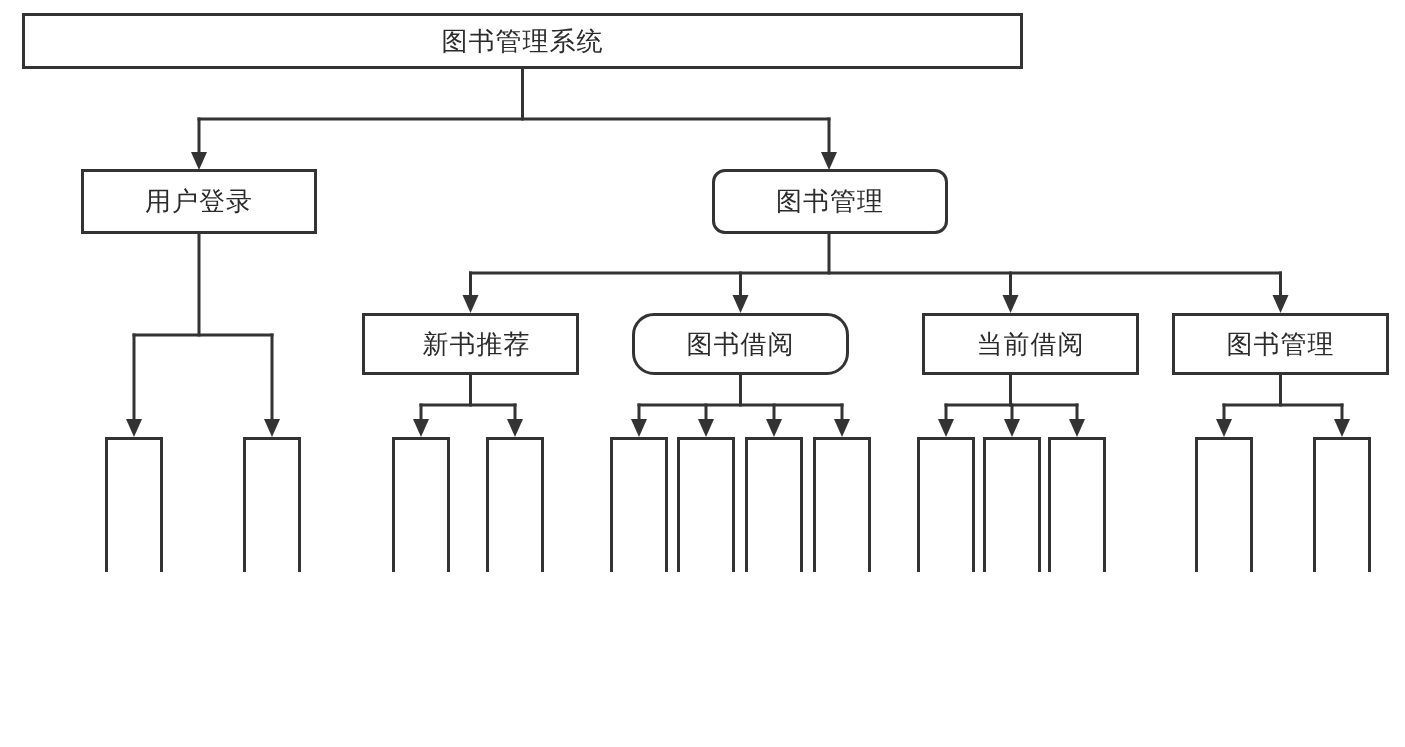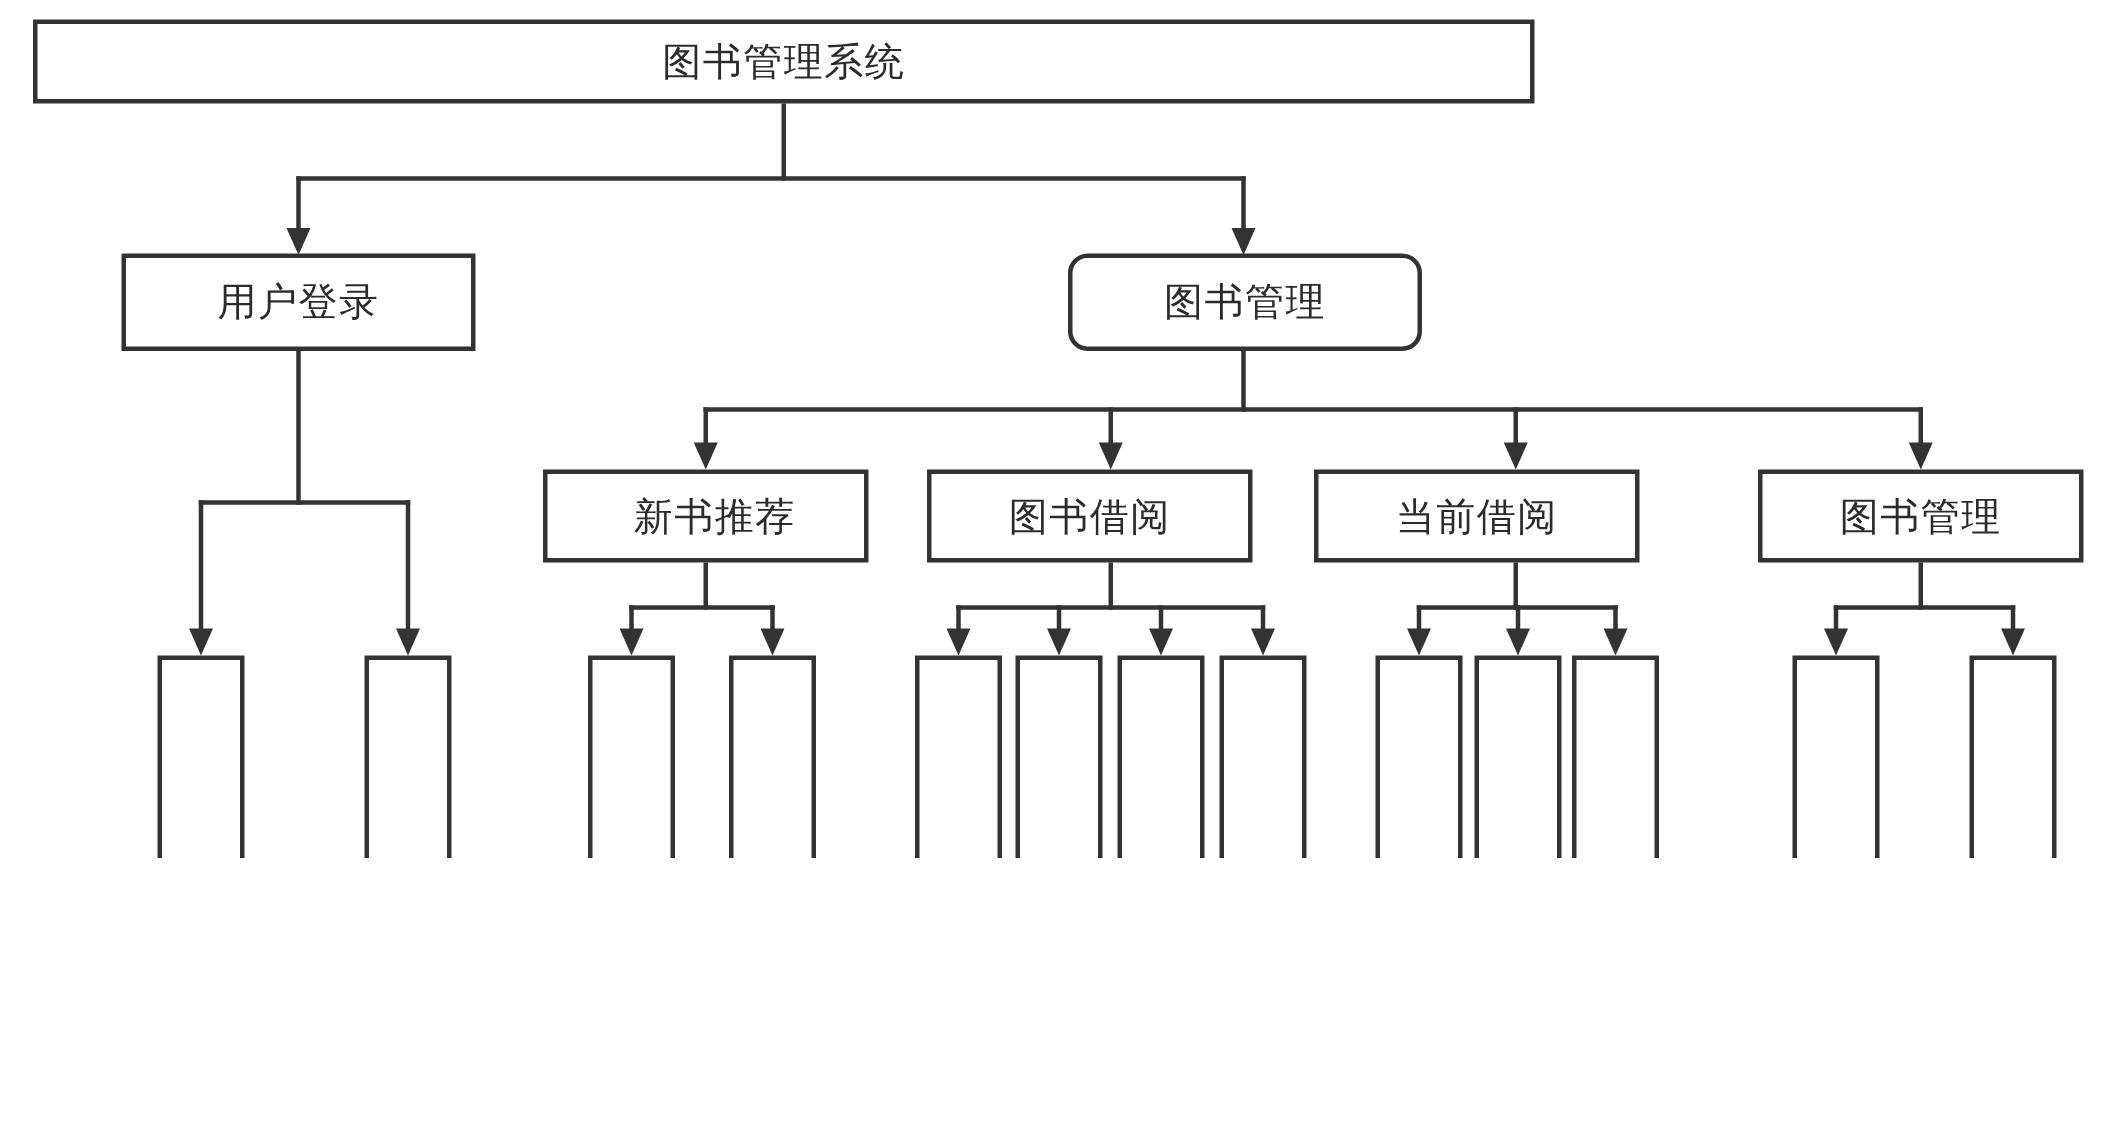--- a/index.html
+++ b/index.html
@@ -156,24 +156,24 @@
   <div class="box h-box lvl2-box" style="left:81px;">
     <span>用户登录</span>
   </div>
   <div class="box h-box lvl2-box" style="left:712px;border-radius:13px;">
     <span>图书管理</span>
   </div>
 
   <div class="box h-box lvl3-box" style="left:362px;padding-left:12px;">
     <span>新书推荐</span>
   </div>
-  <div class="box h-box lvl3-box" style="left:618px;">
+  <div class="box h-box lvl3-box" style="left:632px;border-radius:22px;">
     <span>图书借阅</span>
   </div>
-  <div class="box h-box lvl3-box" style="left:876px;">
+  <div class="box h-box lvl3-box" style="left:922px;">
     <span>当前借阅</span>
   </div>
   <div class="box h-box lvl3-box" style="left:1172px;">
     <span>图书管理</span>
   </div>
 
   <div class="box leaf-box" style="left:105px;">
     <span>用户登录</span>
   </div>
   <div class="box leaf-box" style="left:243px;">

